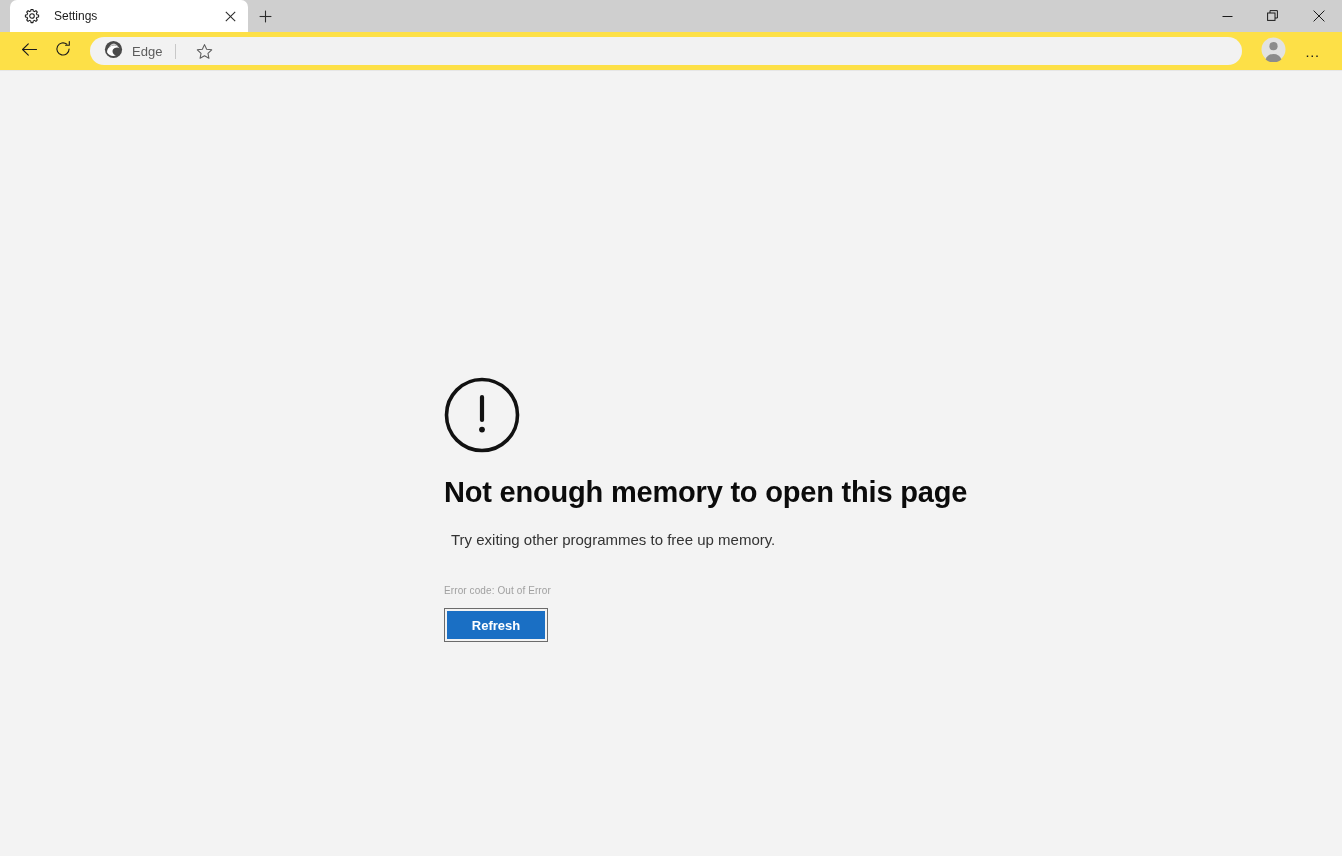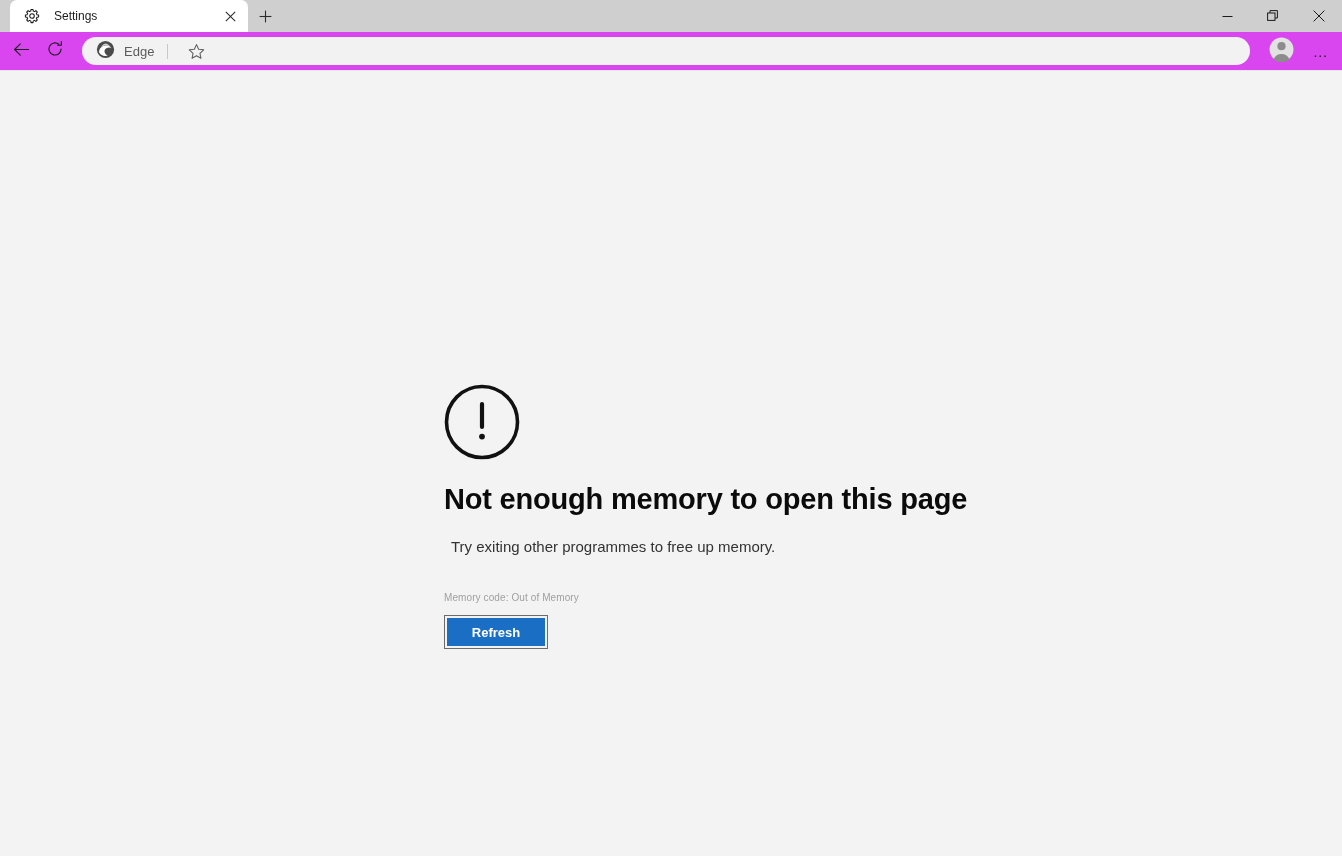--- a/index.html
+++ b/index.html
@@ -87,25 +87,25 @@
     height: 32px;
     display: flex;
     align-items: center;
     justify-content: center;
   }
 
   
   .toolbar {
     position: relative;
     height: 39px;
-    background: #d946ef;
+    background: #fde047;
     border-bottom: 1px solid #e6e6e6;
     display: flex;
     align-items: center;
-    padding: 0 4px;
+    padding: 0 12px;
   }
 
   .navbtn {
     width: 34px;
     height: 30px;
     display: flex;
     align-items: center;
     justify-content: center;
     border-radius: 4px;
     flex: 0 0 34px;
@@ -188,21 +188,21 @@
   
   .page {
     position: relative;
     height: 785px;
     background: #f3f3f3;
   }
 
   .error-block {
     position: absolute;
     left: 444px;
-    top: 313px;
+    top: 306px;
     width: 620px;
   }
 
   .error-icon {
     width: 76px;
     height: 76px;
     margin-bottom: 24px;
   }
 
   .error-title {
@@ -364,20 +364,20 @@
         <circle cx="38" cy="38" r="35.5" stroke-width="3.6"></circle>
         <line x1="38" y1="20" x2="38" y2="43" stroke-width="4.2" stroke-linecap="round"></line>
         <circle cx="38" cy="52.6" r="2.9" fill="#111111" stroke="none"></circle>
       </svg>
     </div>
 
     <h1 class="error-title">Not enough memory to open this page</h1>
 
     <p class="error-subtitle">Try exiting other programmes to free up memory.</p>
 
-    <p class="error-code">Memory code: Out of Memory</p>
+    <p class="error-code">Error code: Out of Error</p>
 
     <span class="refresh-focus">
       <button class="refresh-btn">Refresh</button>
     </span>
 
   </div>
 </div>
 
 </body></html>

